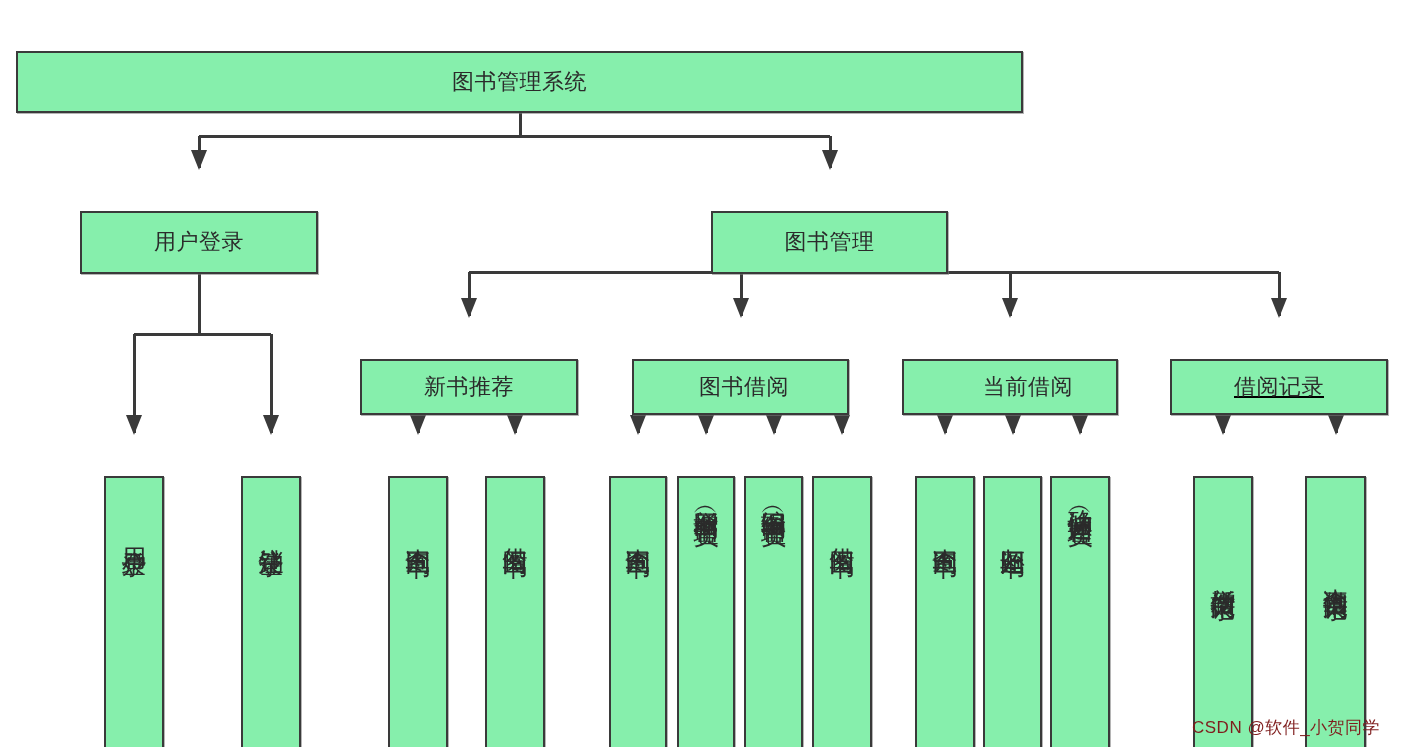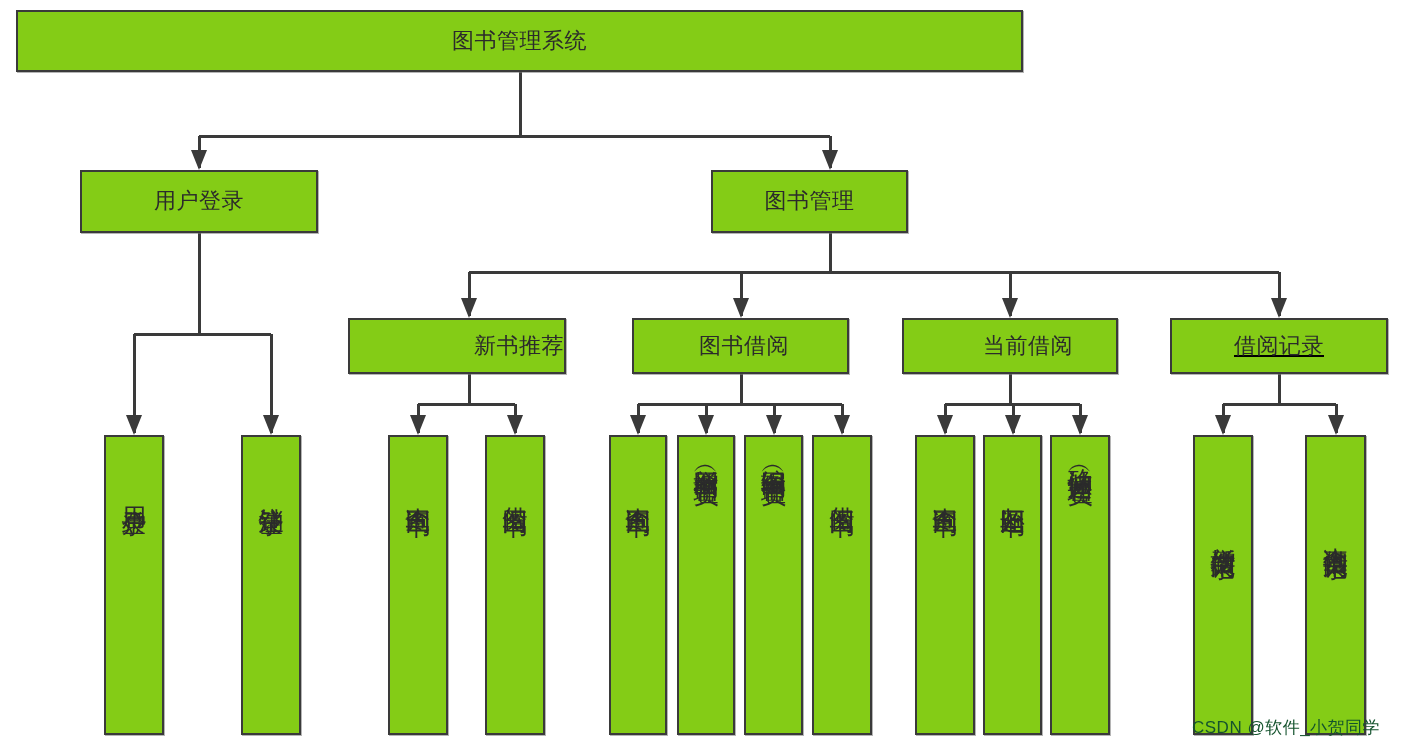--- a/index.html
+++ b/index.html
@@ -23,26 +23,27 @@
     position: absolute;
     left: 0;
     top: 0;
     width: 1405px;
     height: 747px;
     pointer-events: none;
   }
   .node {
     position: absolute;
     box-sizing: border-box;
-    background: #84cc16;
+    background: #86efac;
     border: 2px solid #3a3a3a;
     display: flex;
     align-items: center;
     justify-content: center;
     box-shadow: 1px 1px 0 0 rgba(120,120,120,0.55);
+    margin-top: 41px;
   }
   .node-label {
     color: #2b2b2b;
     font-size: 22px;
     line-height: 1.12;
     letter-spacing: 0.5px;
     text-align: center;
     white-space: nowrap;
   }
   .node.horizontal .node-label {
@@ -64,21 +65,21 @@
     margin-top: 46px;
   }
   .node.vertical.mid2 .node-label {
     margin-top: 86px;
   }
   .node.vertical.top .node-label {
     margin-top: 8px;
   }
   .watermark {
     position: absolute;
-    color: #14532d;
+    color: #7f1d1d;
     font-size: 17px;
     letter-spacing: 0.5px;
     white-space: nowrap;
     user-select: none;
   }
 </style>
 </head>
 <body>
 
 <div id="diagram-root">
@@ -136,24 +137,24 @@
       <line x1="1336" y1="404" x2="1336" y2="433" stroke="#3a3a3a" stroke-width="3" shape-rendering="crispEdges"></line>
       <polygon points="1328,415 1344,415 1336,435" fill="#3a3a3a"></polygon>
     </svg>
   <div id="node-layer">
       <div class="node horizontal" style="left: 16px; top: 10px; width: 1007px; height: 62px;">
         <span class="node-label">图书管理系统</span>
       </div>
       <div class="node horizontal" style="left: 80px; top: 170px; width: 238px; height: 63px;">
         <span class="node-label">用户登录</span>
       </div>
-      <div class="node horizontal" style="left: 711px; top: 170px; width: 197px; height: 63px;">
+      <div class="node horizontal" style="left: 711px; top: 170px; width: 237px; height: 63px;">
         <span class="node-label">图书管理</span>
       </div>
-      <div class="node horizontal" style="left: 348px; top: 318px; width: 218px; height: 56px; justify-content: flex-end;">
+      <div class="node horizontal" style="left: 360px; top: 318px; width: 218px; height: 56px;">
         <span class="node-label">新书推荐</span>
       </div>
       <div class="node horizontal" style="left: 632px; top: 318px; width: 217px; height: 56px; padding-left: 7px;">
         <span class="node-label">图书借阅</span>
       </div>
       <div class="node horizontal" style="left: 902px; top: 318px; width: 216px; height: 56px; padding-left: 36px;">
         <span class="node-label">当前借阅</span>
       </div>
       <div class="node horizontal" style="left: 1170px; top: 318px; width: 218px; height: 56px; text-decoration: underline;">
         <span class="node-label">借阅记录</span>

